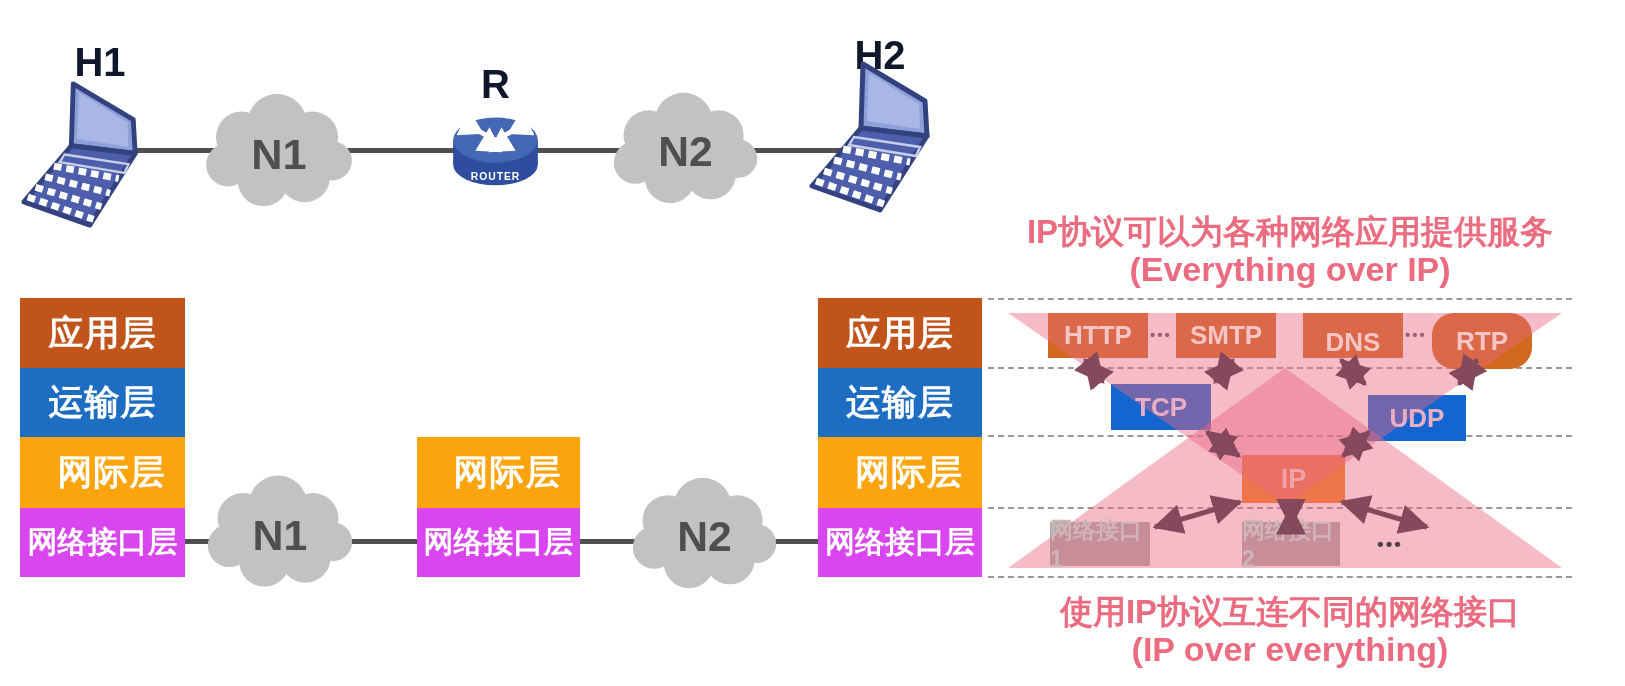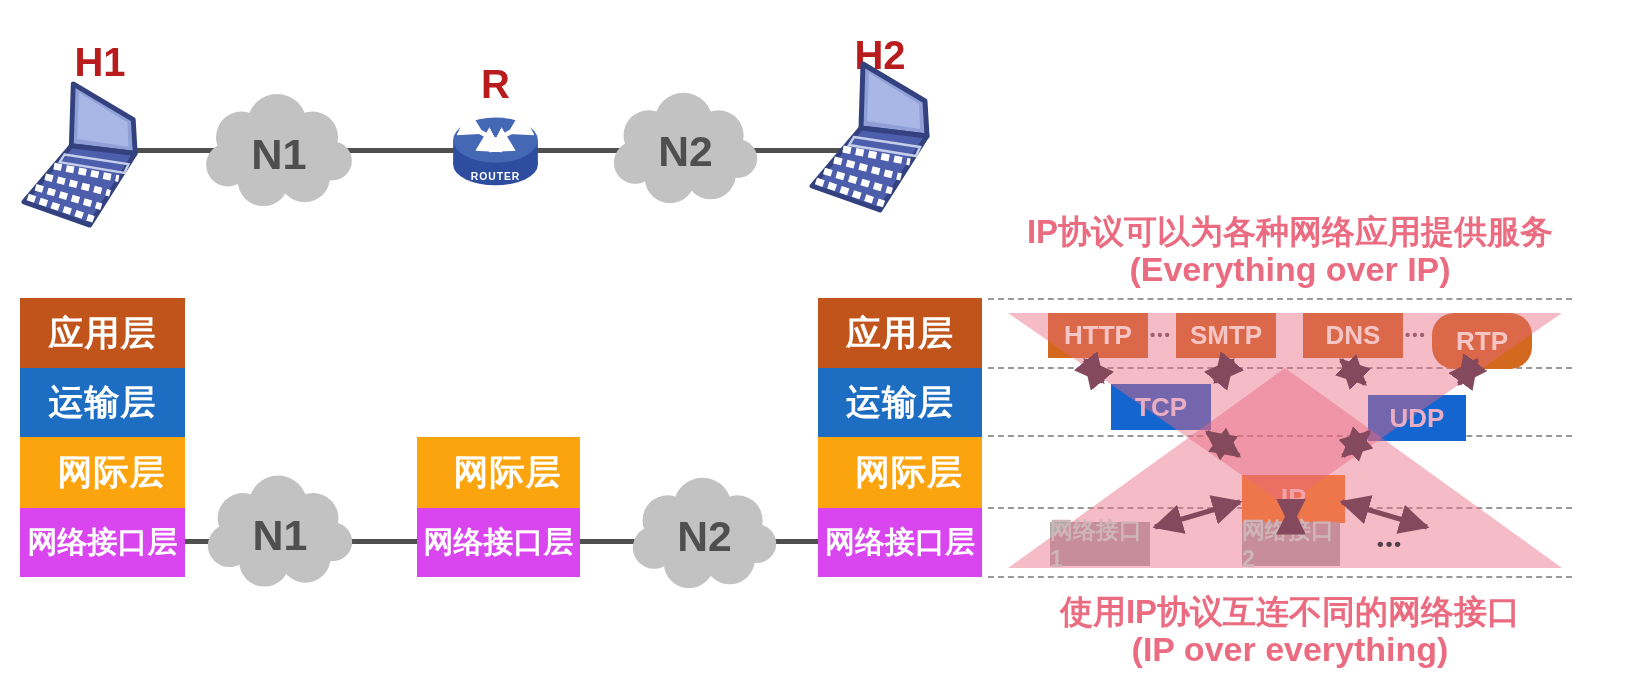--- a/index.html
+++ b/index.html
@@ -1,20 +1,20 @@
 <!DOCTYPE html>
 <html><head>
 <meta charset="utf-8">
 <style>
   html,body{margin:0;padding:0;background:#fff;}
   #canvas{position:relative;width:1625px;height:686px;background:#fff;overflow:hidden;
           font-family:"Liberation Sans","DejaVu Sans",sans-serif;}
   .abs{position:absolute;}
   
-  .node-label{position:absolute;font-weight:bold;font-size:40px;color:#b91c1c;text-align:center;}
+  .node-label{position:absolute;font-weight:bold;font-size:40px;color:#0f172a;text-align:center;}
   .link{position:absolute;height:5px;background:#4F4F4F;}
   
   .stack{position:absolute;display:flex;flex-direction:column;}
   .layer{display:flex;align-items:center;justify-content:center;
          color:#fff;font-weight:bold;font-size:35px;letter-spacing:1px;}
   .layer.small{font-size:30px;letter-spacing:0;}
   .lay-app{background:#C0541A;}
   .lay-transport{background:#1D6EC2;text-align:center;}
   .lay-internet{background:#FCA40E;padding-left:18px;}
   .lay-netif{background:#d946ef;}
@@ -203,37 +203,37 @@
   <div class="dash-line" style="top:435px;"></div>
   <div class="dash-line" style="top:507px;"></div>
   <div class="dash-line" style="top:576px;"></div>
 
   <div class="hg-box box-app" style="left:1048px;top:313px;width:100px;height:45px;">
       <span>HTTP</span>
     </div>
   <div class="hg-box box-app" style="left:1176px;top:313px;width:100px;height:45px;">
       <span>SMTP</span>
     </div>
-  <div class="hg-box box-app" style="left:1303px;top:313px;width:100px;height:45px;">
+  <div class="hg-box box-app" style="left:1303px;top:313px;width:100px;height:45px;align-items:flex-end;">
       <span>DNS</span>
     </div>
   <div class="hg-box box-app" style="left:1432px;top:313px;width:100px;height:56px;border-radius:22px;">
       <span>RTP</span>
     </div>
   <div class="dots appdots" style="left:1146px;top:322px;width:30px;height:24px;">•••</div>
   <div class="dots appdots" style="left:1401px;top:322px;width:30px;height:24px;">•••</div>
 
   <div class="hg-box box-tr" style="left:1111px;top:384px;width:100px;height:46px;">
       <span>TCP</span>
     </div>
   <div class="hg-box box-tr" style="left:1368px;top:384px;width:98px;height:46px;margin-top:11px;">
       <span>UDP</span>
     </div>
 
-  <div class="hg-box box-ip" style="left:1242px;top:455px;width:103px;height:48px;margin-top:20px;">
+  <div class="hg-box box-ip" style="left:1242px;top:455px;width:103px;height:48px;">
       <span>IP</span>
     </div>
 
   <div class="hg-box box-if" style="left:1050px;top:522px;width:100px;height:44px;">
       <span>网络接口1</span>
     </div>
   <div class="hg-box box-if" style="left:1242px;top:522px;width:98px;height:44px;">
       <span>网络接口2</span>
     </div>
   <div class="dots ifdots" style="left:1372px;top:532px;width:36px;height:24px;">•••</div>

